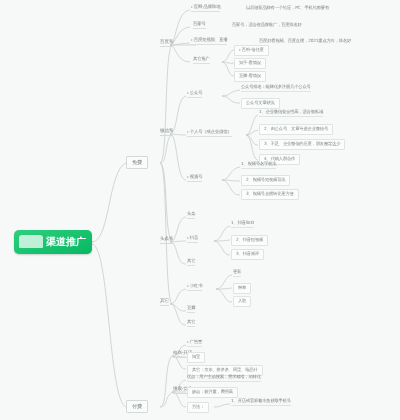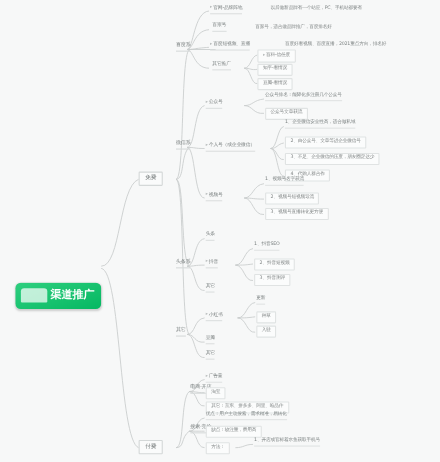--- a/index.html
+++ b/index.html
@@ -29,21 +29,20 @@
     background:#14c06a;
     background-image:linear-gradient(160deg,#2ecf7f 0%,#05b862 100%);
     border-radius:5px;
     box-shadow:0 1px 2px rgba(0,0,0,.18);
     color:#ffffff;
     font-size:10px;font-weight:bold;
     display:flex;align-items:center;justify-content:flex-end;
     padding-right:6px;
     box-sizing:border-box;
     letter-spacing:0px;
-    margin-top:27px;
   }
   .root .chip{
     position:absolute;left:5px;top:5px;
     width:24px;height:13px;
     background:rgba(255,255,255,.72);
     border-radius:3px 3px 1px 1px;
   }
   
   .lvl1{
     font-size:5.2px;

